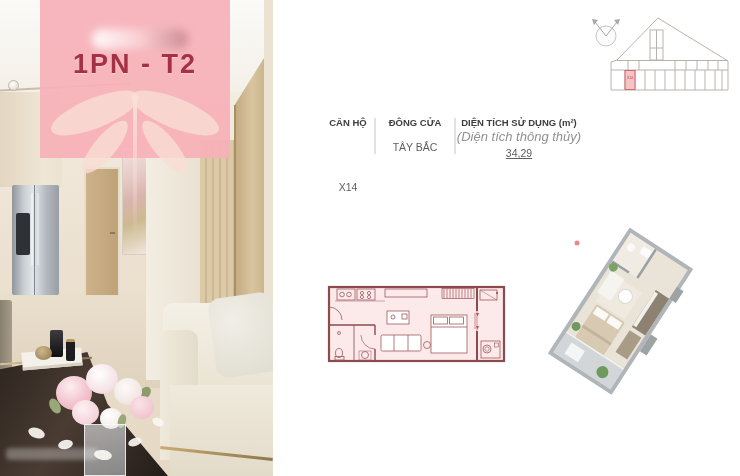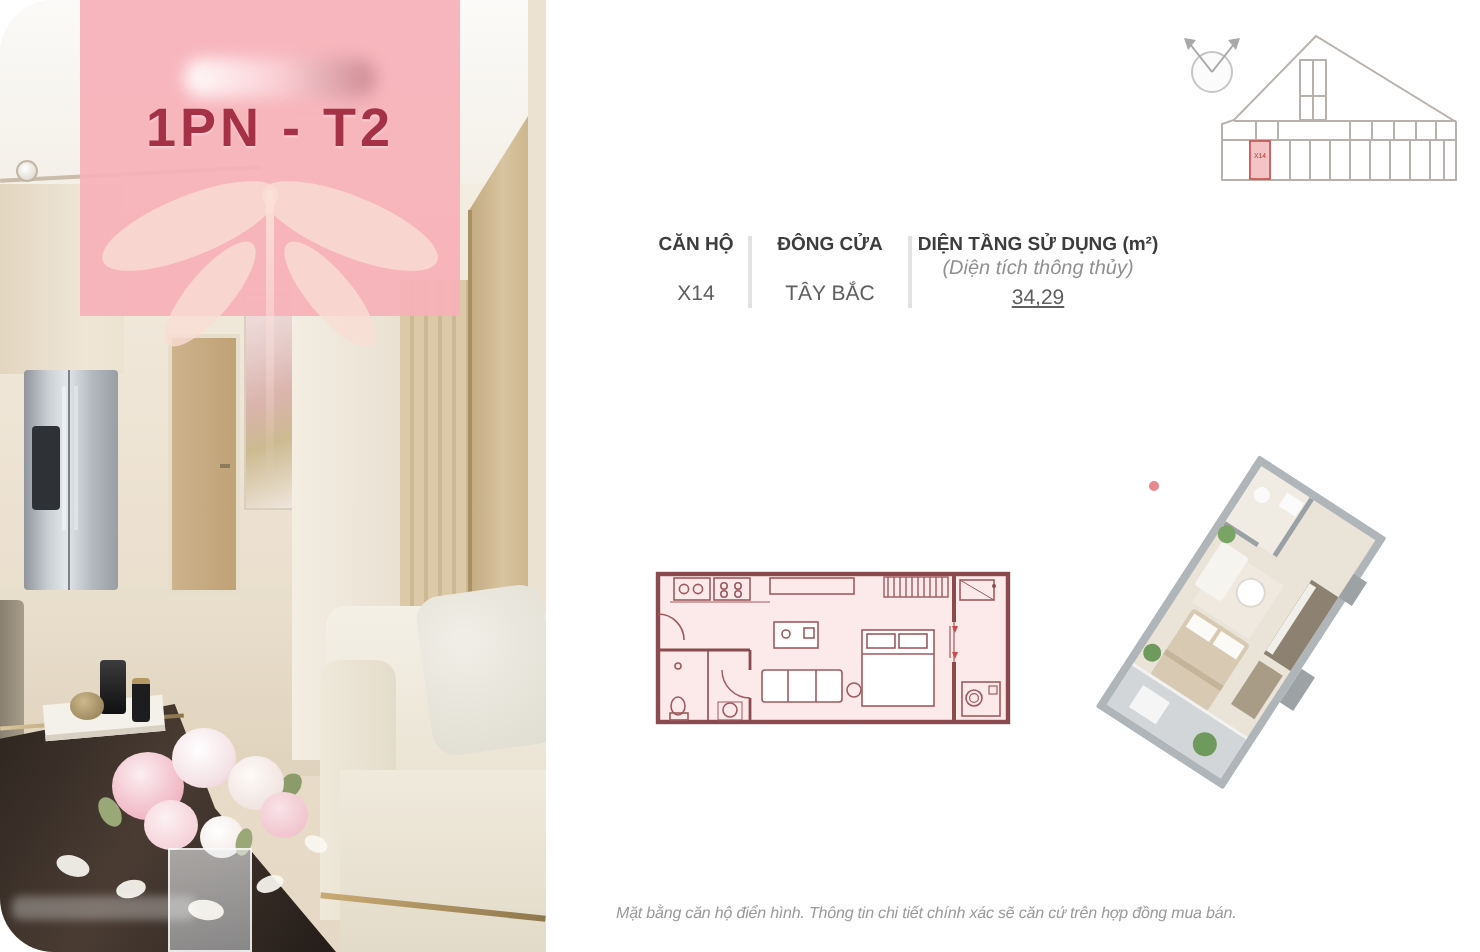--- a/index.html
+++ b/index.html
@@ -1,17 +1,17 @@
 <!DOCTYPE html>
 <html><head>
 <meta charset="utf-8">
 <style>
   html,body{margin:0;padding:0;background:#fff;}
   .page{position:relative;width:740px;height:476px;background:#ffffff;overflow:hidden;
-        font-family:"Liberation Sans",sans-serif;border-radius:27px;}
+        font-family:"Liberation Sans",sans-serif;}
   .abs{position:absolute;}
 
   
   .photo{left:0;top:0;width:273px;height:476px;overflow:hidden;
          background:linear-gradient(180deg,#f7f3ec 0%,#f1e9dc 28%,#ece1d0 55%,#e5d8c4 100%);}
   .ceiling{left:0;top:0;width:273px;height:92px;
            background:linear-gradient(180deg,#fbfaf8,#f4f0e8);}
   .cove-line{left:0;top:86px;width:130px;height:2px;background:#c9bcaa;transform:rotate(-3deg);}
   .spotlight{left:8px;top:80px;width:9px;height:9px;border-radius:50%;
              background:radial-gradient(circle at 40% 35%,#ffffff,#d9d2c4);border:1px solid #c2b8a6;}
@@ -96,24 +96,24 @@
   .wul{left:48px;top:98px;width:94px;height:30px;transform:rotate(-22deg);}
   .wur{left:128px;top:98px;width:94px;height:30px;transform:rotate(22deg);}
   .wll{left:72px;top:136px;width:66px;height:22px;transform:rotate(-50deg);}
   .wlr{left:132px;top:136px;width:66px;height:22px;transform:rotate(50deg);}
   .dfly-body{left:133px;top:95px;width:4px;height:145px;border-radius:2px;
              background:linear-gradient(180deg,rgba(251,224,217,.95),rgba(251,224,217,0));}
 
   
   .spec-table{left:322px;top:117px;display:flex;align-items:flex-start;}
   .spec-col{display:flex;flex-direction:column;align-items:center;}
-  .c1{width:52px;}.c2{width:40px;}.c3{width:78px;}.c4{width:97px;}.c5{width:126px;}
+  .c1{width:52px;gap:40px;}.c2{width:40px;}.c3{width:78px;}.c4{width:97px;}.c5{width:126px;}
   .spec-divider{width:1px;height:36px;background:#e2e2e2;margin-top:1px;}
   .spec-label{font-size:9.5px;font-weight:700;color:#3d3d3d;white-space:nowrap;}
-  .spec-sublabel{font-size:10px;font-style:italic;color:#909090;margin-top:1px;white-space:nowrap;}
+  .spec-sublabel{font-size:13px;font-style:italic;color:#909090;margin-top:1px;white-space:nowrap;}
   .spec-value{font-size:10.5px;color:#5f5f5f;margin-top:13px;white-space:nowrap;}
   .c5 .spec-value{margin-top:3px;text-decoration:underline;}
 
   
   .disclaimer{left:308px;top:452px;width:420px;font-size:8px;font-style:italic;color:#9a9a9a;
               white-space:nowrap;letter-spacing:-0.1px;}
 </style>
 </head>
 <body>
 
@@ -229,21 +229,21 @@
     </div>
     <div class="spec-divider"></div>
     <div class="spec-divider"></div>
     <div class="spec-col c3">
       <div class="spec-label">ĐÔNG CỬA</div>
       <div class="spec-value">TÂY BẮC</div>
     </div>
     <div class="spec-divider"></div>
     <div class="spec-divider"></div>
     <div class="spec-col c5">
-      <div class="spec-label">DIỆN TẦNG SỬ DỤNG (m²)</div>
+      <div class="spec-label">DIỆN TÍCH SỬ DỤNG (m²)</div>
       <div class="spec-sublabel">(Diện tích thông thủy)</div>
       <div class="spec-value">34,29</div>
     </div>
   </div>
 
   <svg class="abs" style="left:327px;top:285px;" width="179" height="78" viewBox="0 0 179 78">
     <rect x="2" y="2" width="175" height="74" fill="#fce9ea" stroke="#8a4a4e" stroke-width="2.2"></rect>
 
     <g stroke="#a05a5e" stroke-width="0.8" fill="none">
       <rect x="10" y="4" width="18" height="11"></rect>
@@ -353,15 +353,14 @@
       <circle cx="52" cy="52" r="4.5" fill="#7aa466"></circle>
       <circle cx="53" cy="122" r="4.5" fill="#6f9a5d"></circle>
 
       <rect x="48" y="132" width="68" height="24" fill="#d3d6d8"></rect>
       <line x1="48" y1="132" x2="116" y2="132" stroke="#f2f2f0" stroke-width="1.5"></line>
       <rect x="58" y="138" width="16" height="13" fill="#f5f5f5"></rect>
       <circle cx="100" cy="146" r="6" fill="#6f9a5d"></circle>
     </g>
   </svg>
 
-  <div class="abs disclaimer">Mặt bằng căn hộ điển hình. Thông tin chi tiết chính xác sẽ căn cứ trên hợp đồng mua bán.</div>
 
 </div>
 
 </body></html>

